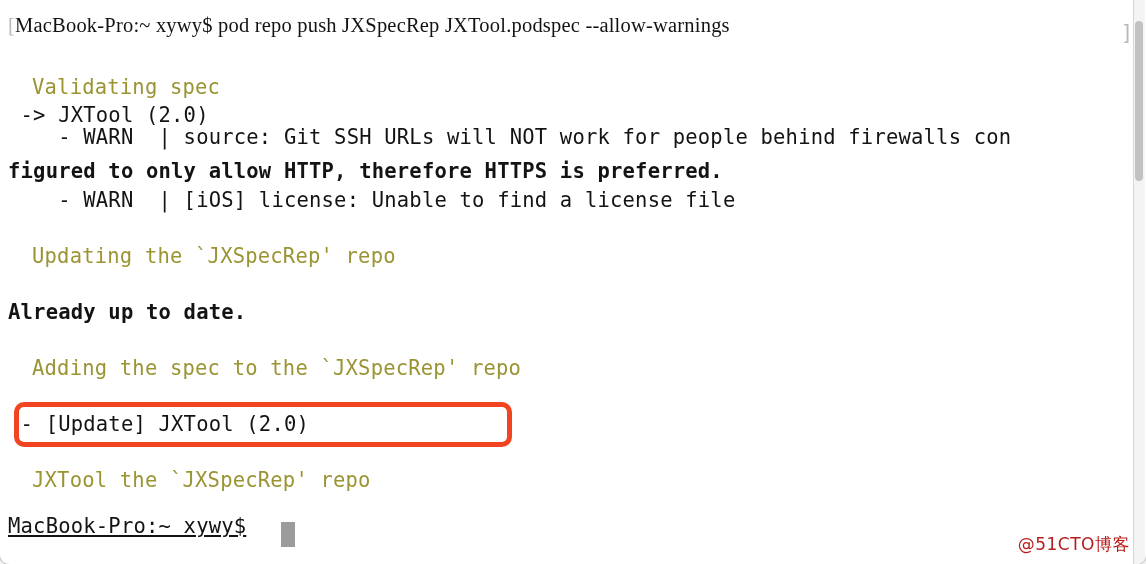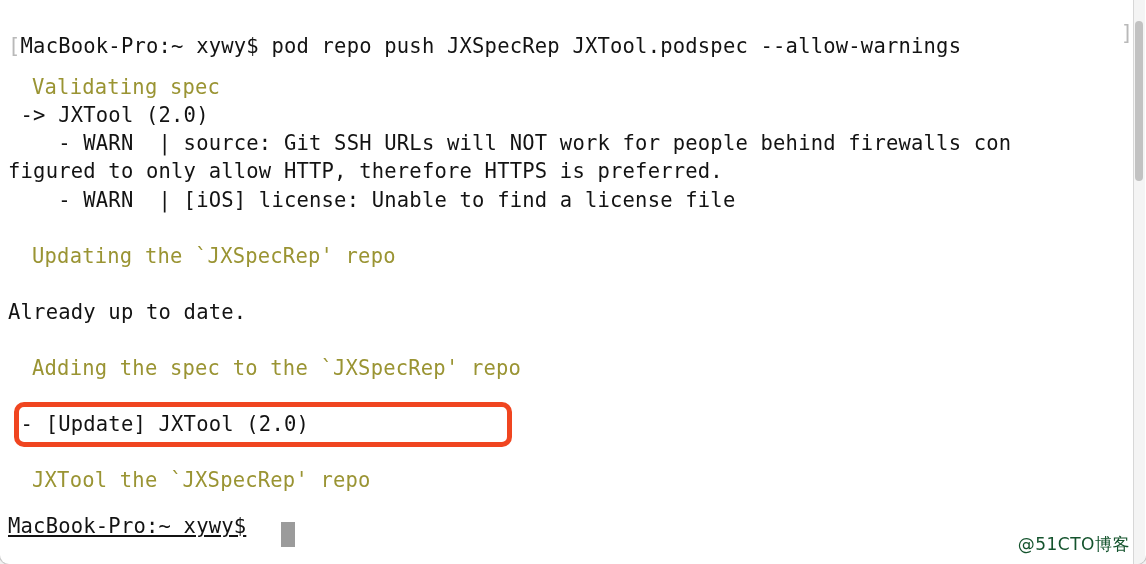--- a/index.html
+++ b/index.html
@@ -101,50 +101,50 @@
     height: 160px;
     background: #c2c2c2;
     border-radius: 4px;
   }
   
   #watermark {
     position: absolute;
     right: 16px;
     bottom: 8px;
     font-size: 17px;
-    color: #14532d;
+    color: #b91c1c;
     font-family: "DejaVu Sans", "Liberation Sans", sans-serif;
     letter-spacing: 0.5px;
     white-space: pre;
   }
 </style>
 </head>
 <body>
 
 <div id="screen">
 
   <div id="terminal-window">
 
     <div id="terminal-body">
 
-      <div class="line" style="top:34px;"><span class="bracket">[</span>MacBook-Pro:~ xywy$ pod repo push JXSpecRep JXTool.podspec --allow-warnings</div>
+      <div class="line" style="top:13px;font-family:Liberation Serif, serif;"><span class="bracket">[</span>MacBook-Pro:~ xywy$ pod repo push JXSpecRep JXTool.podspec --allow-warnings</div>
 
       <div class="line olive" style="top:75px;">Validating spec</div>
 
       <div class="line" style="top:103px;text-align:center;"> -&gt; JXTool (2.0)</div>
 
-      <div class="line" style="top:131px;">    - WARN  | source: Git SSH URLs will NOT work for people behind firewalls con</div>
+      <div class="line" style="top:125px;">    - WARN  | source: Git SSH URLs will NOT work for people behind firewalls con</div>
 
-      <div class="line" style="top:159px;">figured to only allow HTTP, therefore HTTPS is preferred.</div>
+      <div class="line" style="top:159px;font-weight:bold;">figured to only allow HTTP, therefore HTTPS is preferred.</div>
 
       <div class="line" style="top:188px;">    - WARN  | [iOS] license: Unable to find a license file</div>
 
       <div class="line olive" style="top:244px;">Updating the `JXSpecRep' repo</div>
 
-      <div class="line" style="top:300px;">Already up to date.</div>
+      <div class="line" style="top:300px;font-weight:bold;">Already up to date.</div>
 
       <div class="line olive" style="top:356px;">Adding the spec to the `JXSpecRep' repo</div>
 
       <div class="line" style="top:412px;"> - [Update] JXTool (2.0)</div>
 
       <div class="line olive" style="top:468px;">JXTool the `JXSpecRep' repo</div>
 
       <div class="line" style="top:514px;text-decoration:underline;">MacBook-Pro:~ xywy$</div>
 
       <div id="prompt-close-bracket">]</div>

